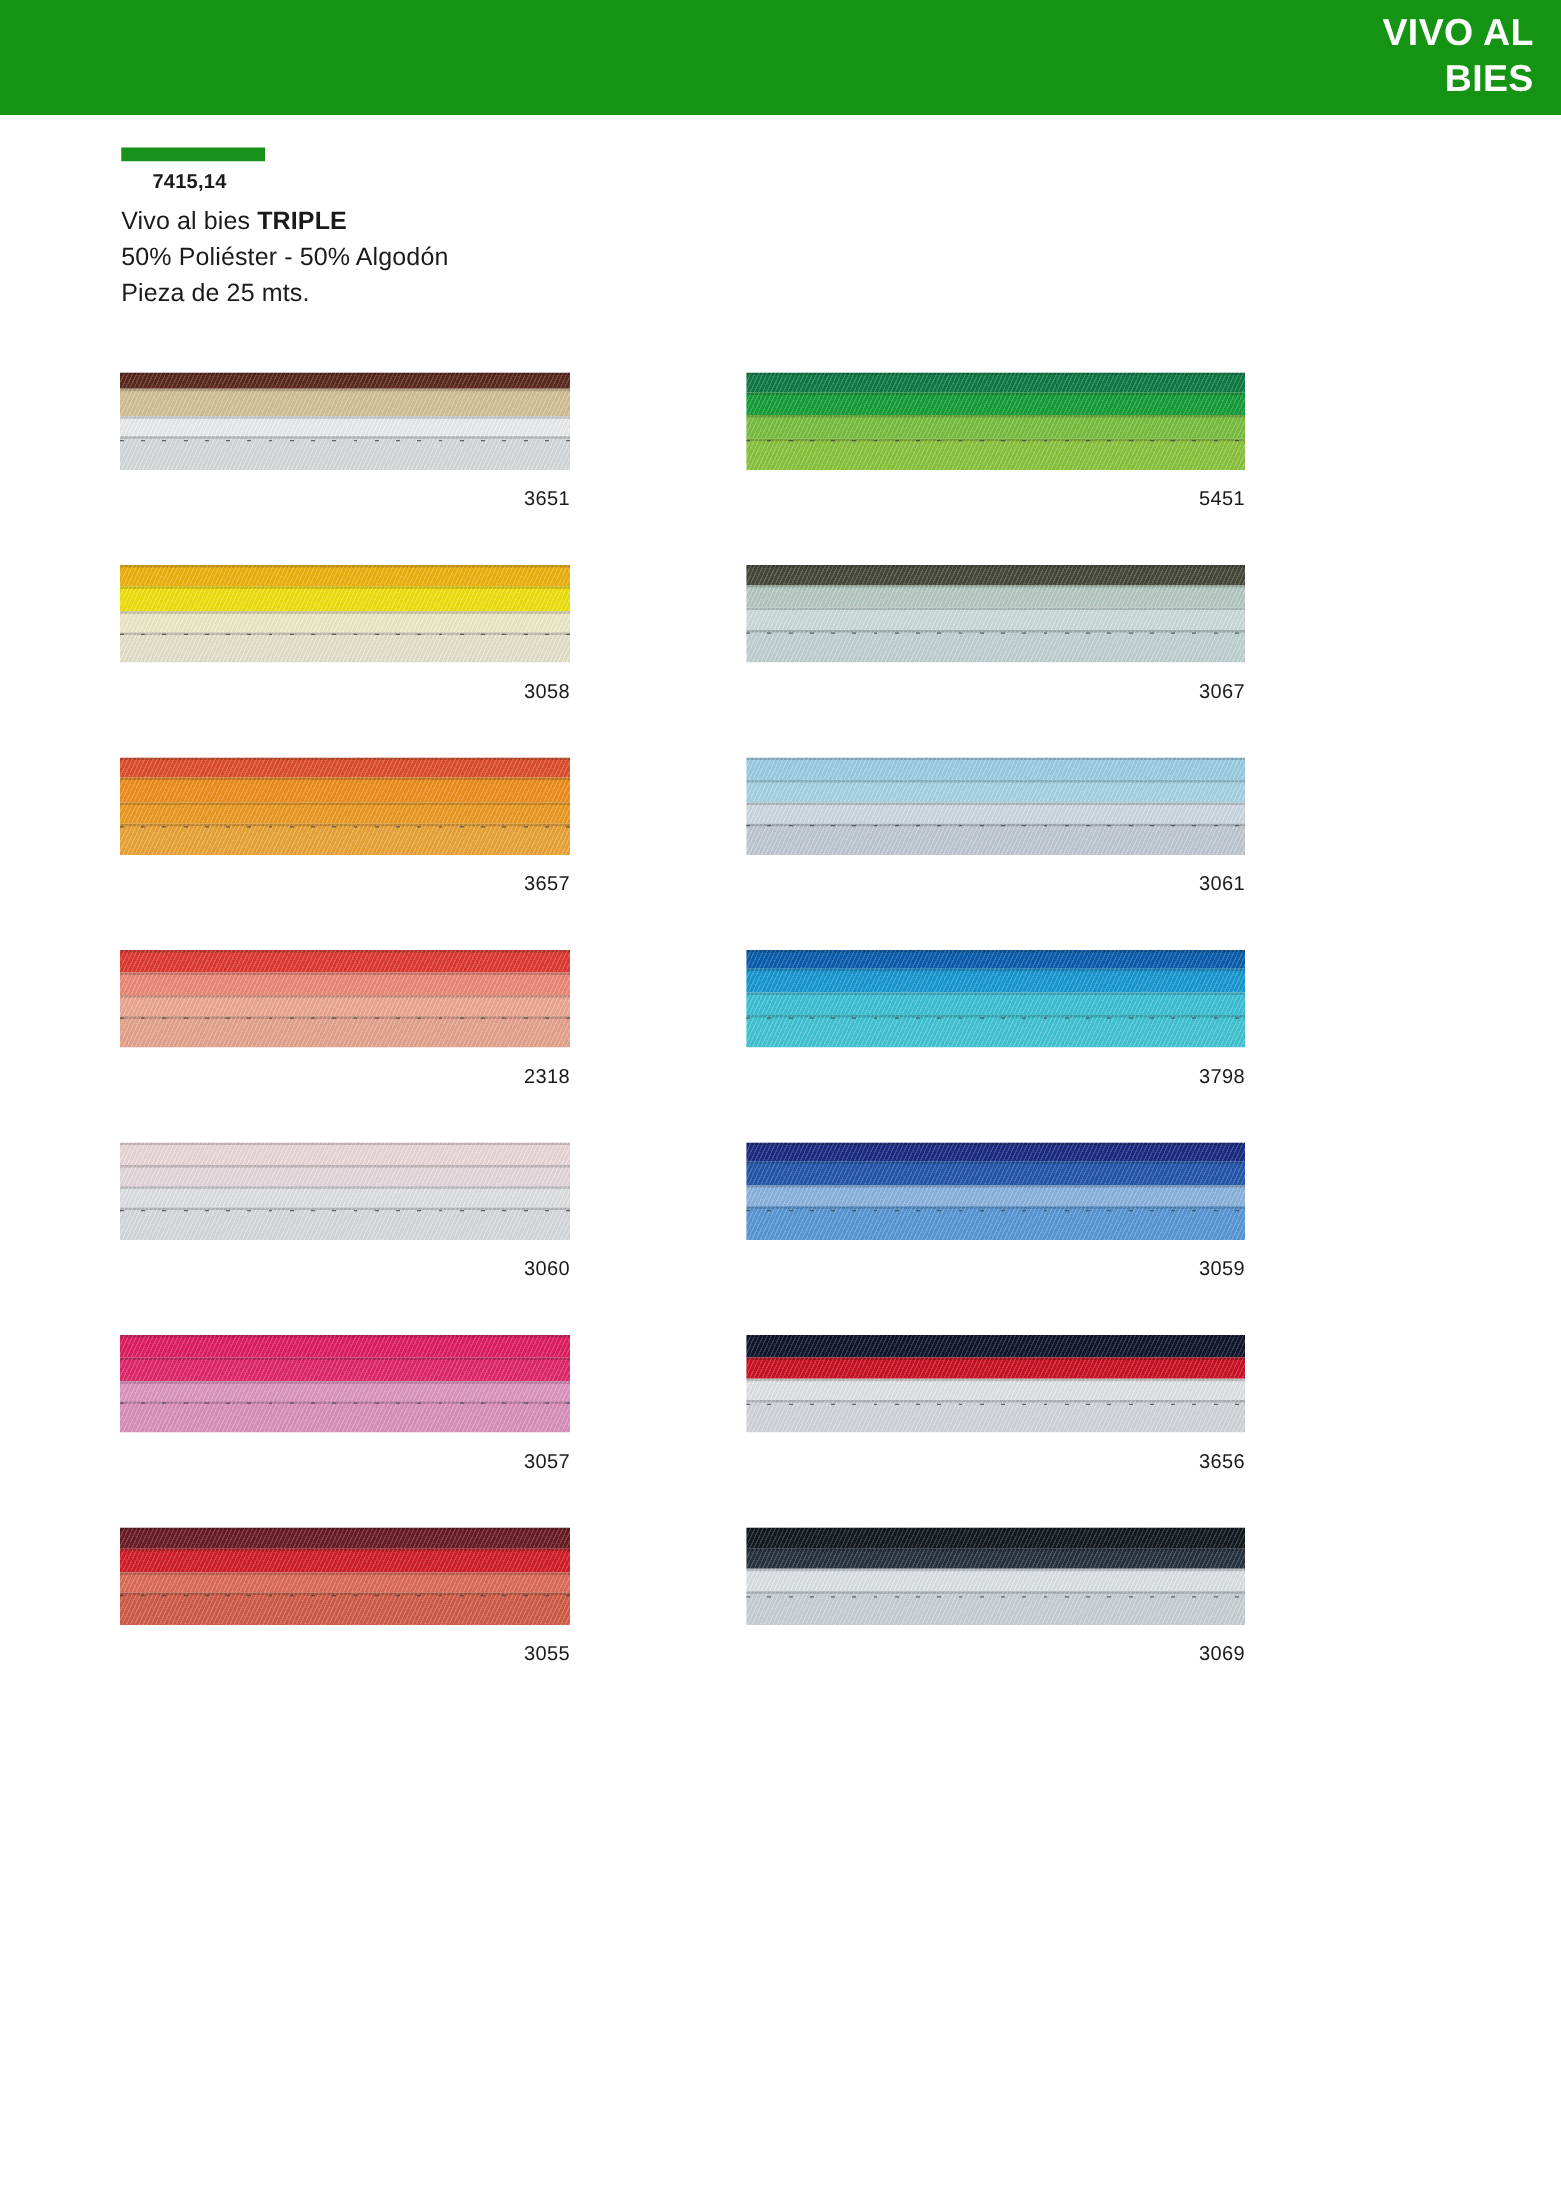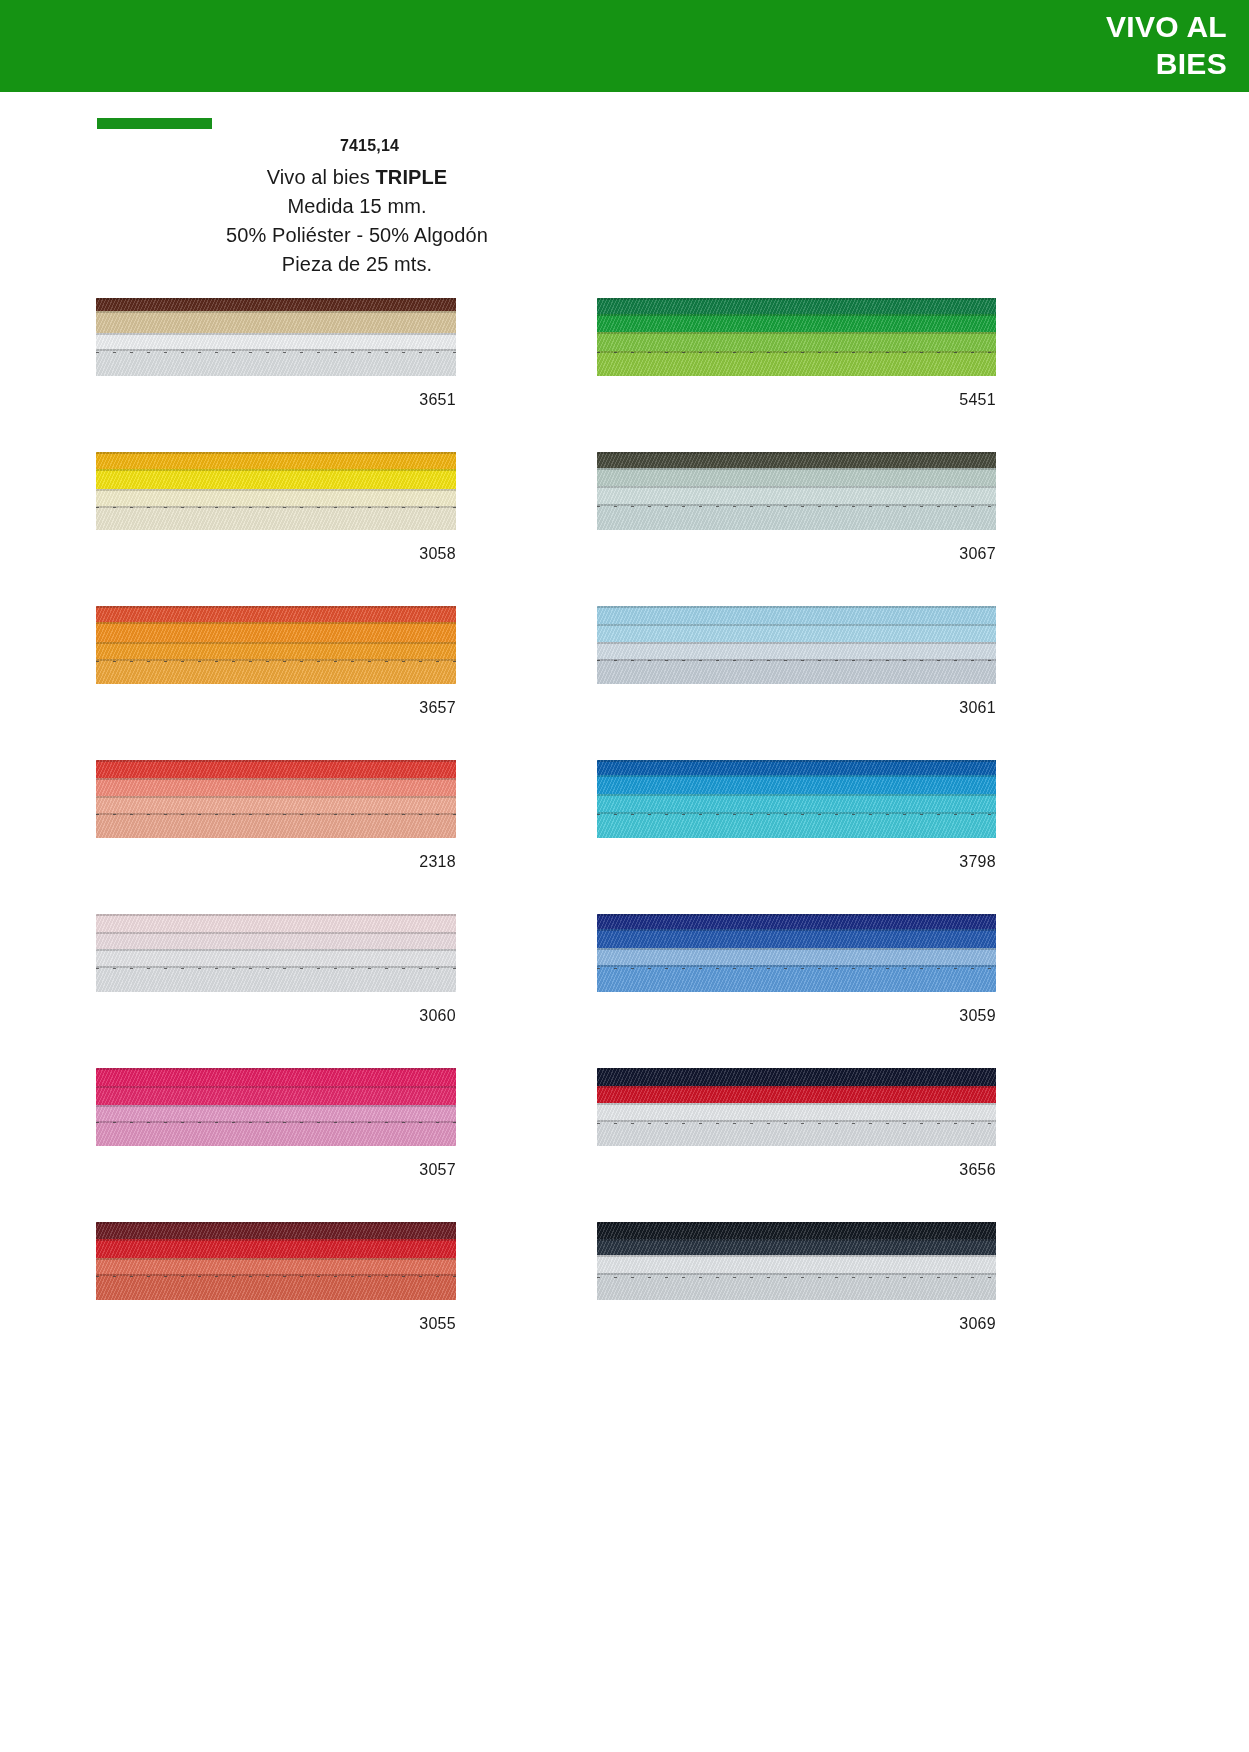--- a/index.html
+++ b/index.html
@@ -40,21 +40,20 @@
     letter-spacing: 0.3px;
     text-align: right;
   }
 
   
   .info-block {
     position: absolute;
     left: 97px;
     top: 118px;
     width: 520px;
-    text-align: center;
   }
   .info-swatch-bar {
     width: 115px;
     height: 11px;
     background: #18911a;
     margin-bottom: 8px;
   }
   .info-ref {
     font-size: 16px;
     font-weight: bold;
@@ -149,21 +148,20 @@
 
 <div class="header-banner" style="background: rgb(21, 147, 19);">
   <div class="header-line" style="color: rgb(255, 255, 255);">VIVO AL</div>
   <div class="header-line" style="color: rgb(255, 255, 255);">BIES</div>
 </div>
 
 <div class="info-block">
   <div class="info-swatch-bar" style="background: rgb(24, 145, 26);"></div>
   <div class="info-ref">7415,14</div>
   <div class="info-line"><span>Vivo al bies </span><b>TRIPLE</b></div>
-  <div class="info-line">Medida 15 mm.</div>
   <div class="info-line">50% Poliéster - 50% Algodón</div>
   <div class="info-line">Pieza de 25 mts.</div>
 </div>
 
 <div class="grid" id="swatch-grid">
     <div class="grid-row">
       <div class="cell left">
         <div class="swatch">
           <div class="stripe" style="background: rgb(92, 42, 29); height: 16.6667%; box-shadow: none;"></div>
           <div class="stripe" style="background: rgb(214, 195, 154); height: 28.2051%;"></div>

